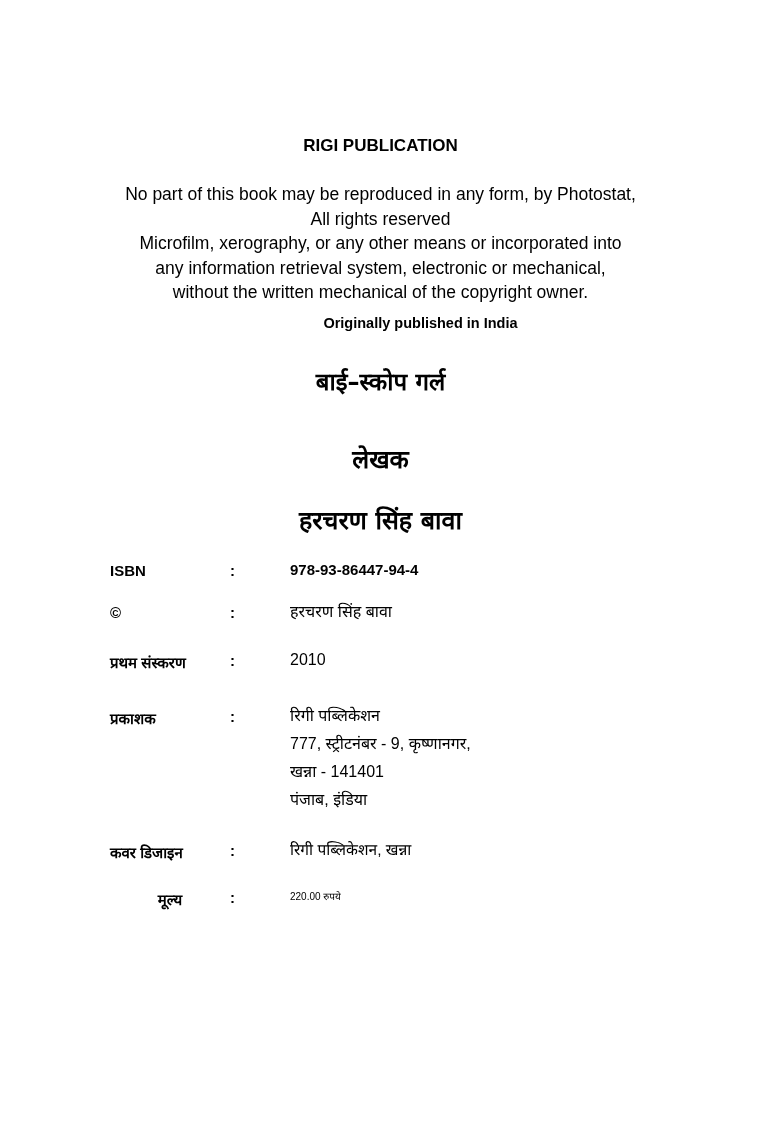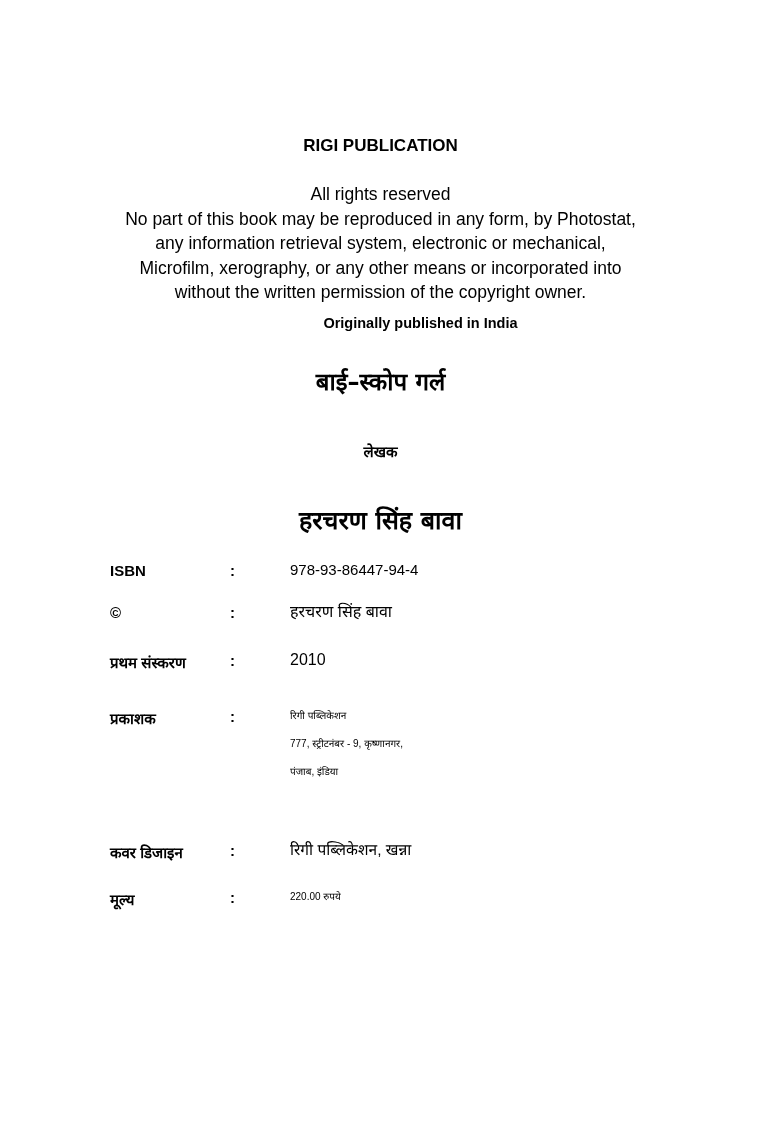--- a/index.html
+++ b/index.html
@@ -3,39 +3,39 @@
   <meta charset="utf-8">
   <style>
     html, body { margin: 0; padding: 0; background: #ffffff; }
     body { width: 761px; height: 1139px; position: relative; color: #000; font-family: "Liberation Sans", "DejaVu Sans", sans-serif; overflow: hidden; }
     .abs { position: absolute; }
     .center { left: 0; width: 761px; text-align: center; }
     .publisher { top: 136px; font-size: 17px; font-weight: bold; }
     .rights { top: 182px; font-size: 17.5px; line-height: 24.5px; }
     .origin { top: 315px; font-size: 14.5px; font-weight: bold; padding-left: 40px; }
     .title { top: 364px; font-size: 24px; font-weight: bold; font-family: "DejaVu Sans", sans-serif; }
-    .author-label { top: 441px; font-size: 15px; font-weight: bold; font-family: "DejaVu Sans", sans-serif; }
+    .author-label { top: 441px; font-size: 25px; font-weight: bold; font-family: "DejaVu Sans", sans-serif; }
     .author { top: 502px; font-size: 25px; font-weight: bold; font-family: "DejaVu Sans", sans-serif; }
     .row { left: 110px; font-size: 15px; }
     .label { position: absolute; left: 0; width: 120px; font-weight: bold; white-space: nowrap; }
     .colon { position: absolute; left: 120px; font-weight: bold; }
     .val { position: absolute; left: 180px; white-space: nowrap; line-height: 28px; }
-    .bold { font-weight: normal; }
+    .bold { font-weight: bold; }
   </style>
 </head>
 <body>
 
 <div class="abs center publisher">RIGI PUBLICATION</div>
 
 <div class="abs center rights">
+  <div>No part of this book may be reproduced in any form, by Photostat,</div>
   <div>All rights reserved</div>
-  <div>No part of this book may be reproduced in any form, by Photostat,</div>
+  <div>Microfilm, xerography, or any other means or incorporated into</div>
   <div>any information retrieval system, electronic or mechanical,</div>
-  <div>Microfilm, xerography, or any other means or incorporated into</div>
-  <div>without the written permission of the copyright owner.</div>
+  <div>without the written mechanical of the copyright owner.</div>
 </div>
 
 <div class="abs center origin">Originally published in India</div>
 
 <div class="abs center title">बाई–स्कोप गर्ल</div>
 <div class="abs center author-label">लेखक</div>
 <div class="abs center author">हरचरण सिंह बावा</div>
 
 <div class="abs row" style="top:560px;">
   <span class="label" style="top:2px;">ISBN</span>
@@ -51,30 +51,31 @@
 
 <div class="abs row" style="top:650px;">
   <span class="label" style="top:2px;">प्रथम संस्करण</span>
   <span class="colon" style="top:2px;">:</span>
   <span class="val" style="top:-4px; font-size:16px;">2010</span>
 </div>
 
 <div class="abs row" style="top:706px;">
   <span class="label" style="top:2px;">प्रकाशक</span>
   <span class="colon" style="top:2px;">:</span>
-  <div class="val" style="top:-4px; font-size:10px;">
+  <div class="val" style="top:-4px; font-size:16px;">
     <div>रिगी पब्लिकेशन</div>
     <div>777, स्ट्रीटनंबर - 9, कृष्णानगर,</div>
+    <div>खन्ना - 141401</div>
     <div>पंजाब, इंडिया</div>
   </div>
 </div>
 
 <div class="abs row" style="top:840px;">
   <span class="label" style="top:2px;">कवर डिजाइन</span>
   <span class="colon" style="top:2px;">:</span>
   <span class="val" style="top:-4px; font-size:15.5px;">रिगी पब्लिकेशन, खन्ना</span>
 </div>
 
 <div class="abs row" style="top:887px;">
-  <span class="label" style="top:2px;">मूल्य</span>
+  <span class="label" style="top:2px;text-align:center;">मूल्य</span>
   <span class="colon" style="top:2px;">:</span>
   <span class="val" style="top:-4px; font-size:10px;">220.00 रुपये</span>
 </div>
 
 </body></html>

